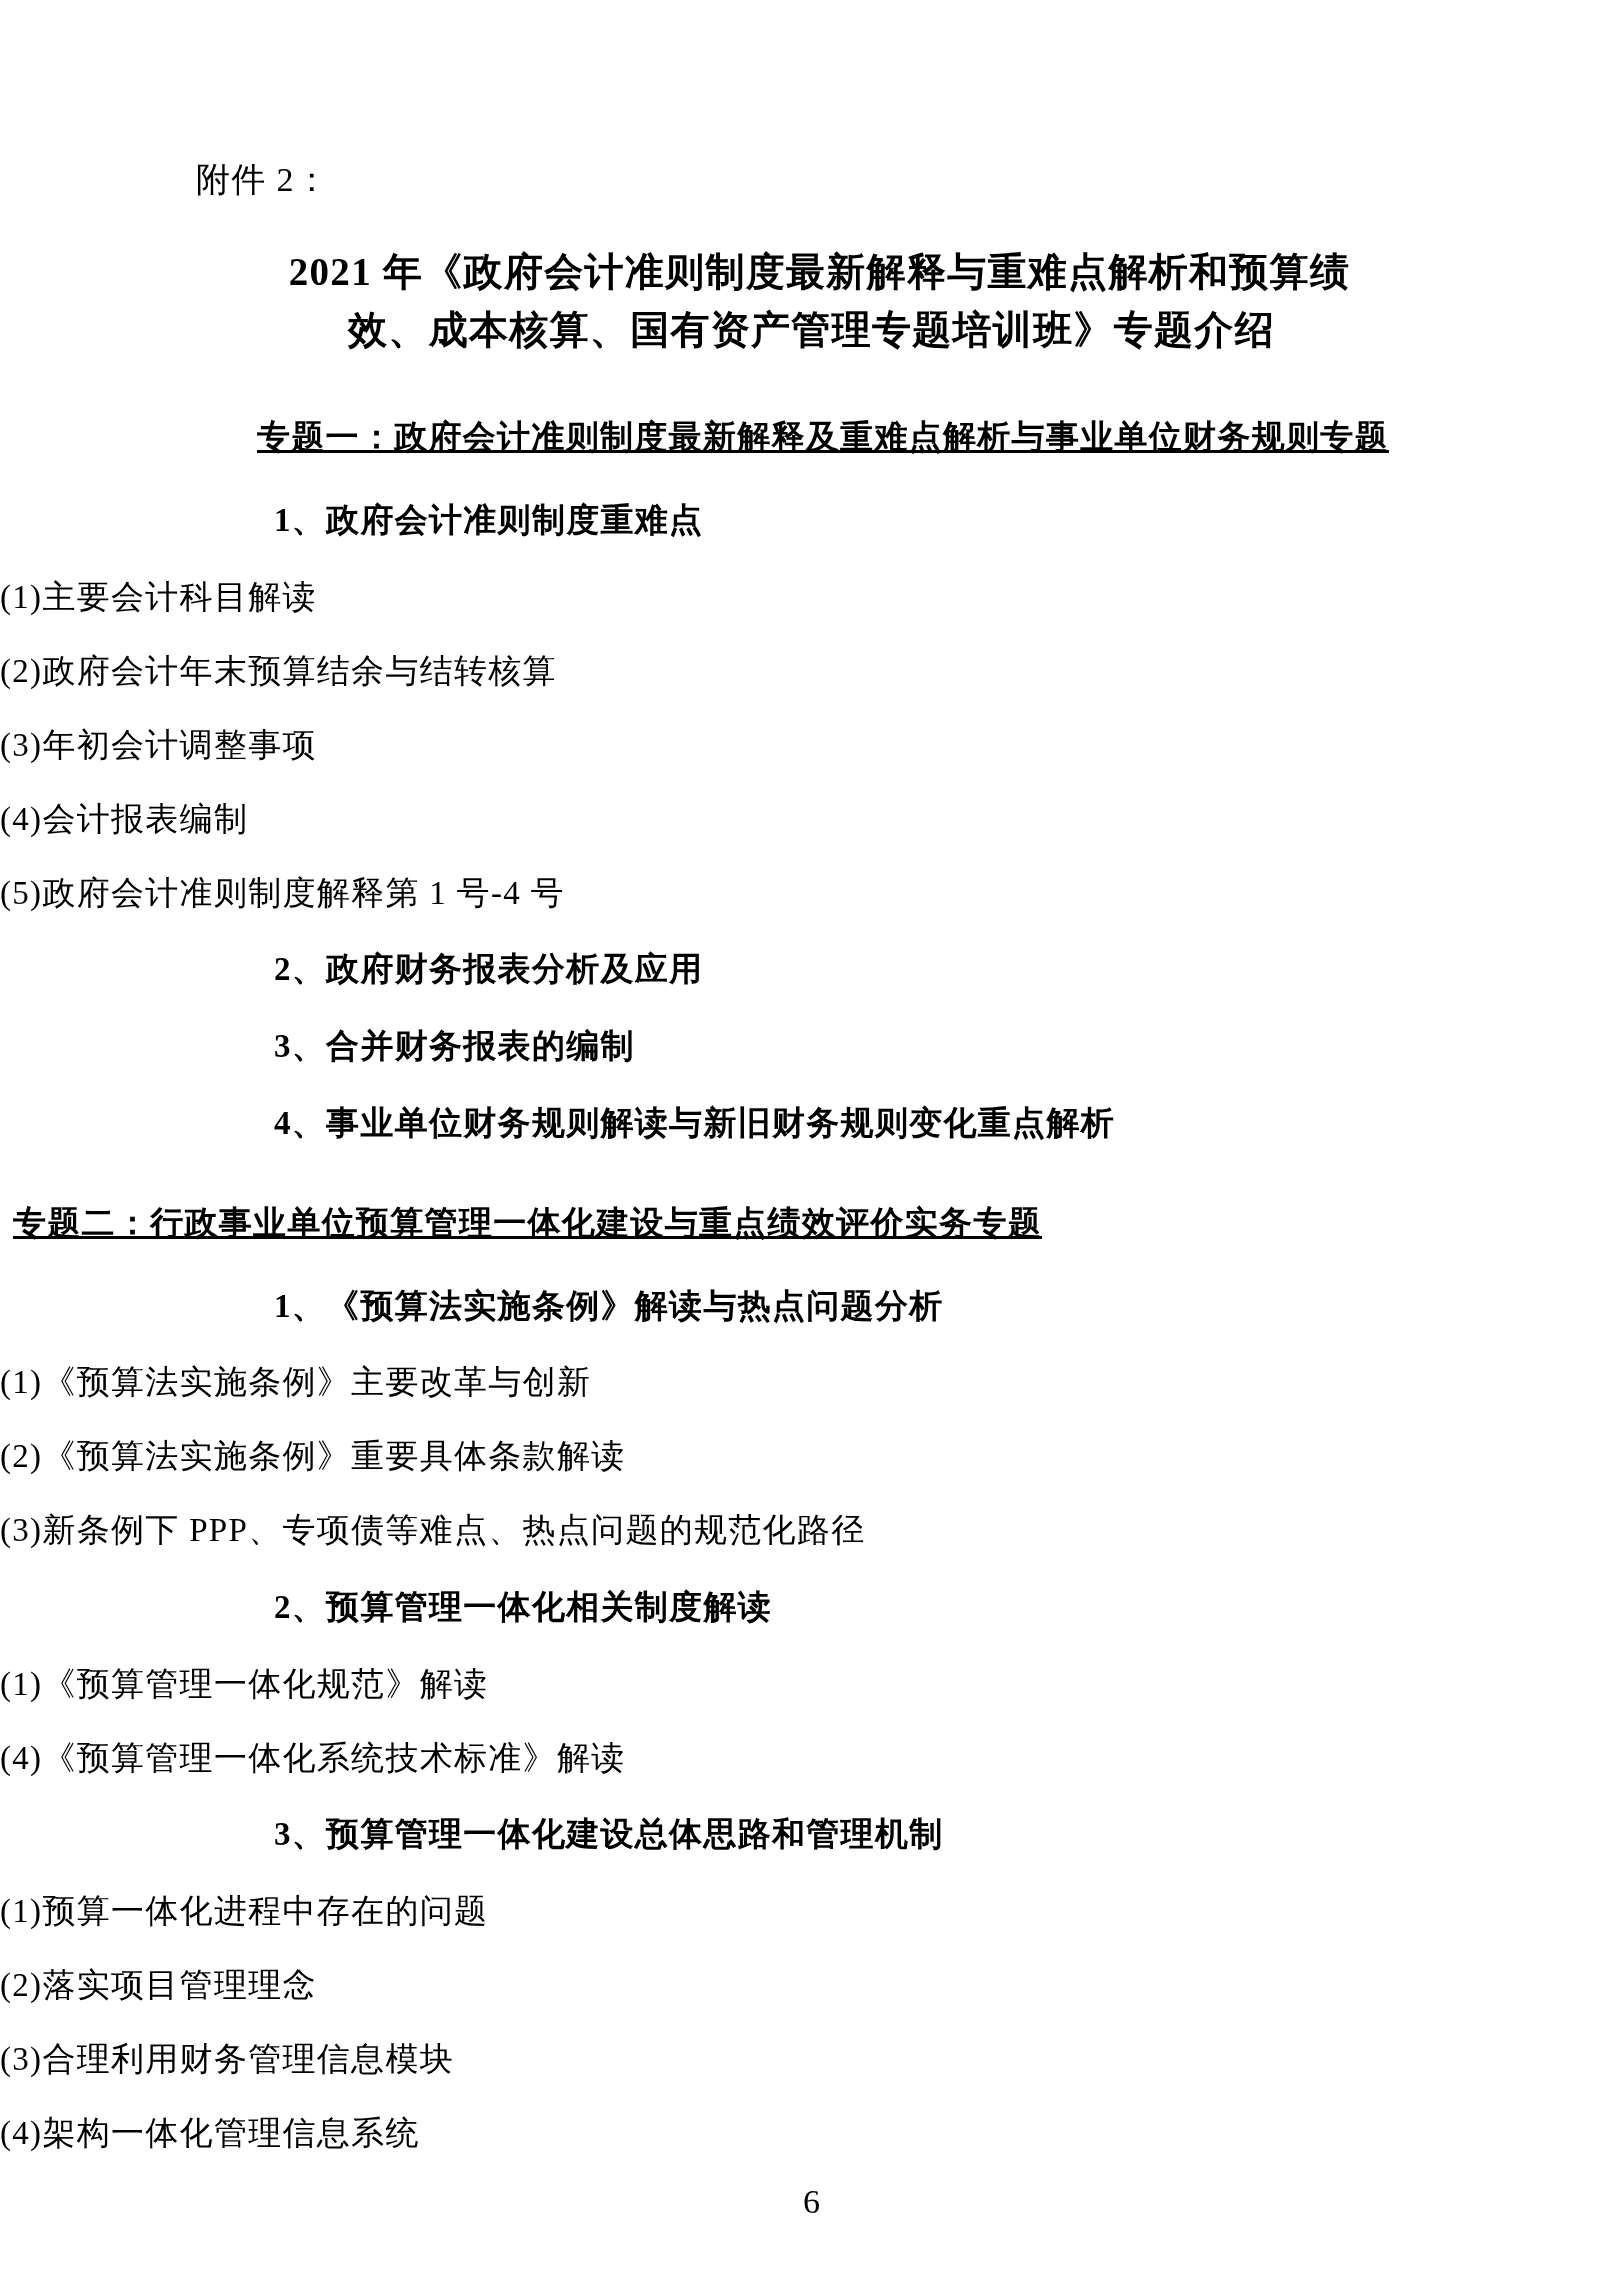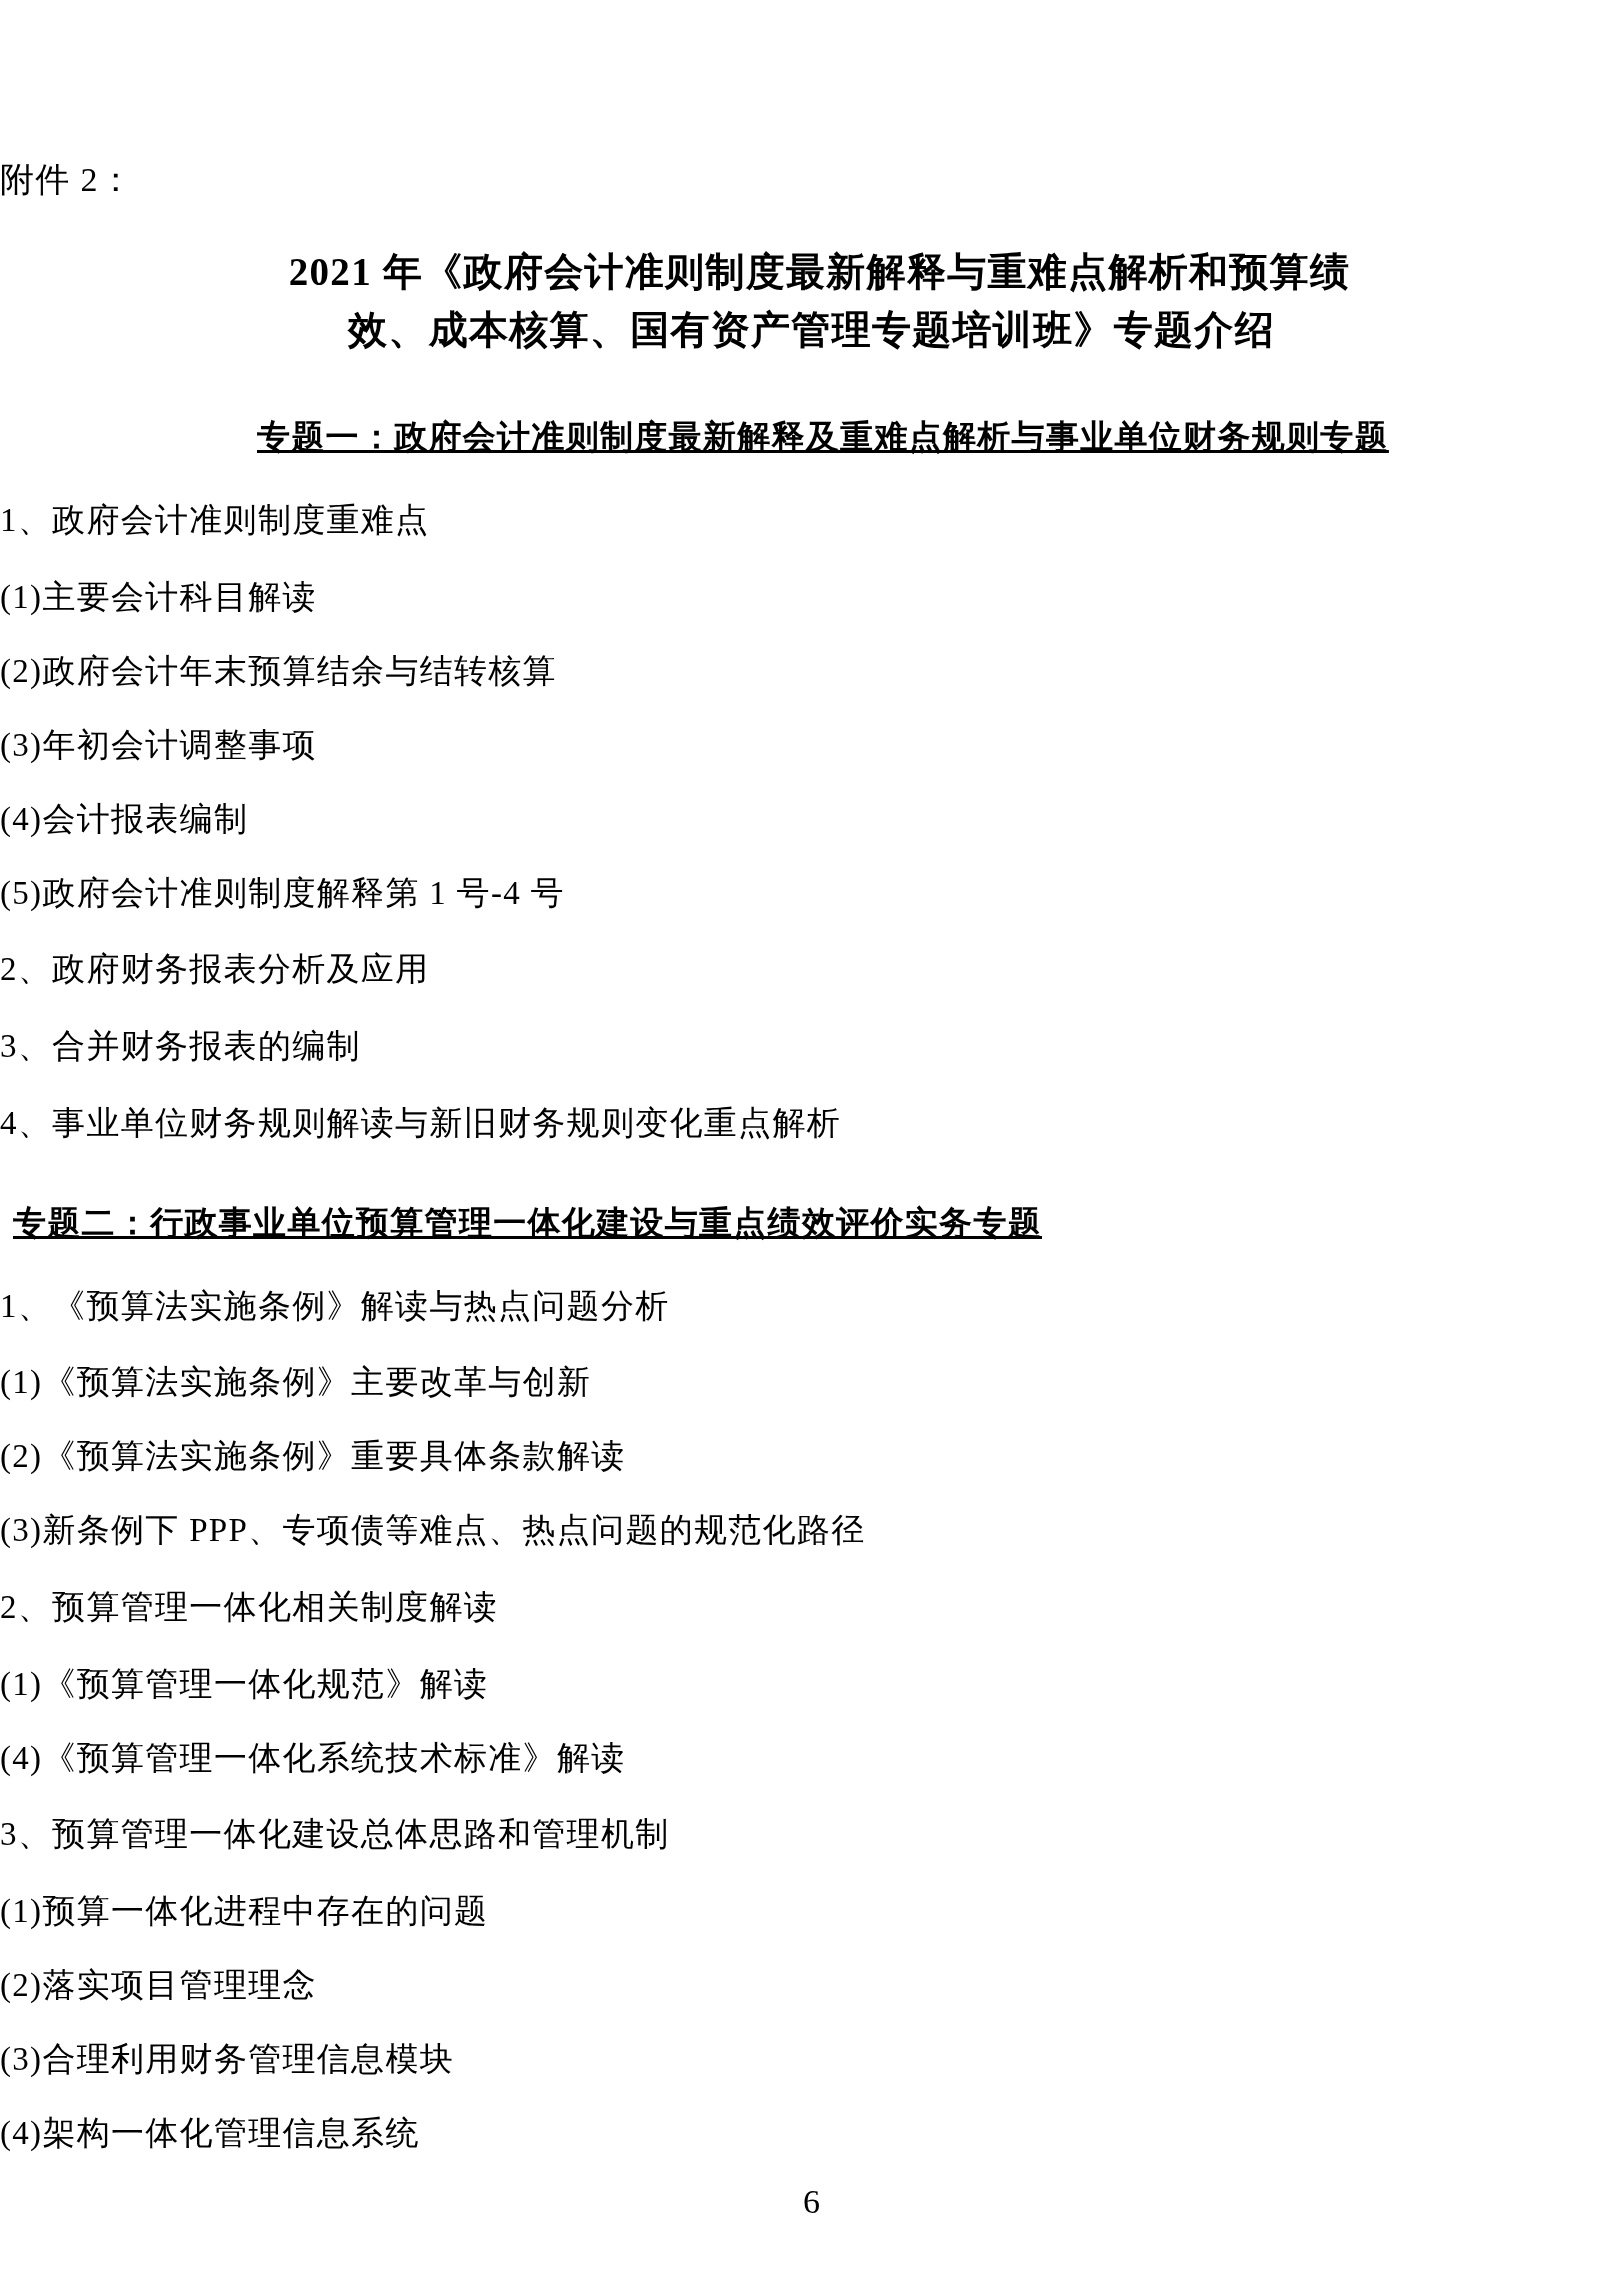--- a/index.html
+++ b/index.html
@@ -14,41 +14,43 @@
     overflow: hidden;
   }
   .line {
     font-size: 33px;
     line-height: 74px;
     letter-spacing: 1.3px;
     white-space: pre;
   }
   .attach {
     margin-top: 143px;
+    padding-left: 196px;
     font-size: 34px;
   }
   .title-line {
     font-size: 39px;
     line-height: 58px;
     font-weight: bold;
     letter-spacing: 1.3px;
     text-align: center;
     white-space: pre;
   }
   .title-first { margin-top: 26px; margin-left: 16px; }
   .heading {
     font-weight: bold;
     padding-left: 257px;
     margin-bottom: 9.2px;
     text-decoration: underline;
   }
   .heading-1 { margin-top: 41px; }
   .heading-2 { margin-top: 26px; padding-left: 13px; }
   .num {
-    font-weight: normal;
+    font-weight: bold;
+    padding-left: 274px;
     margin-top: 2.6px;
     margin-bottom: 2.6px;
   }
   .sub {
   }
   .page-number {
     position: absolute;
     bottom: 75px;
     left: 0;
     width: 100%;

